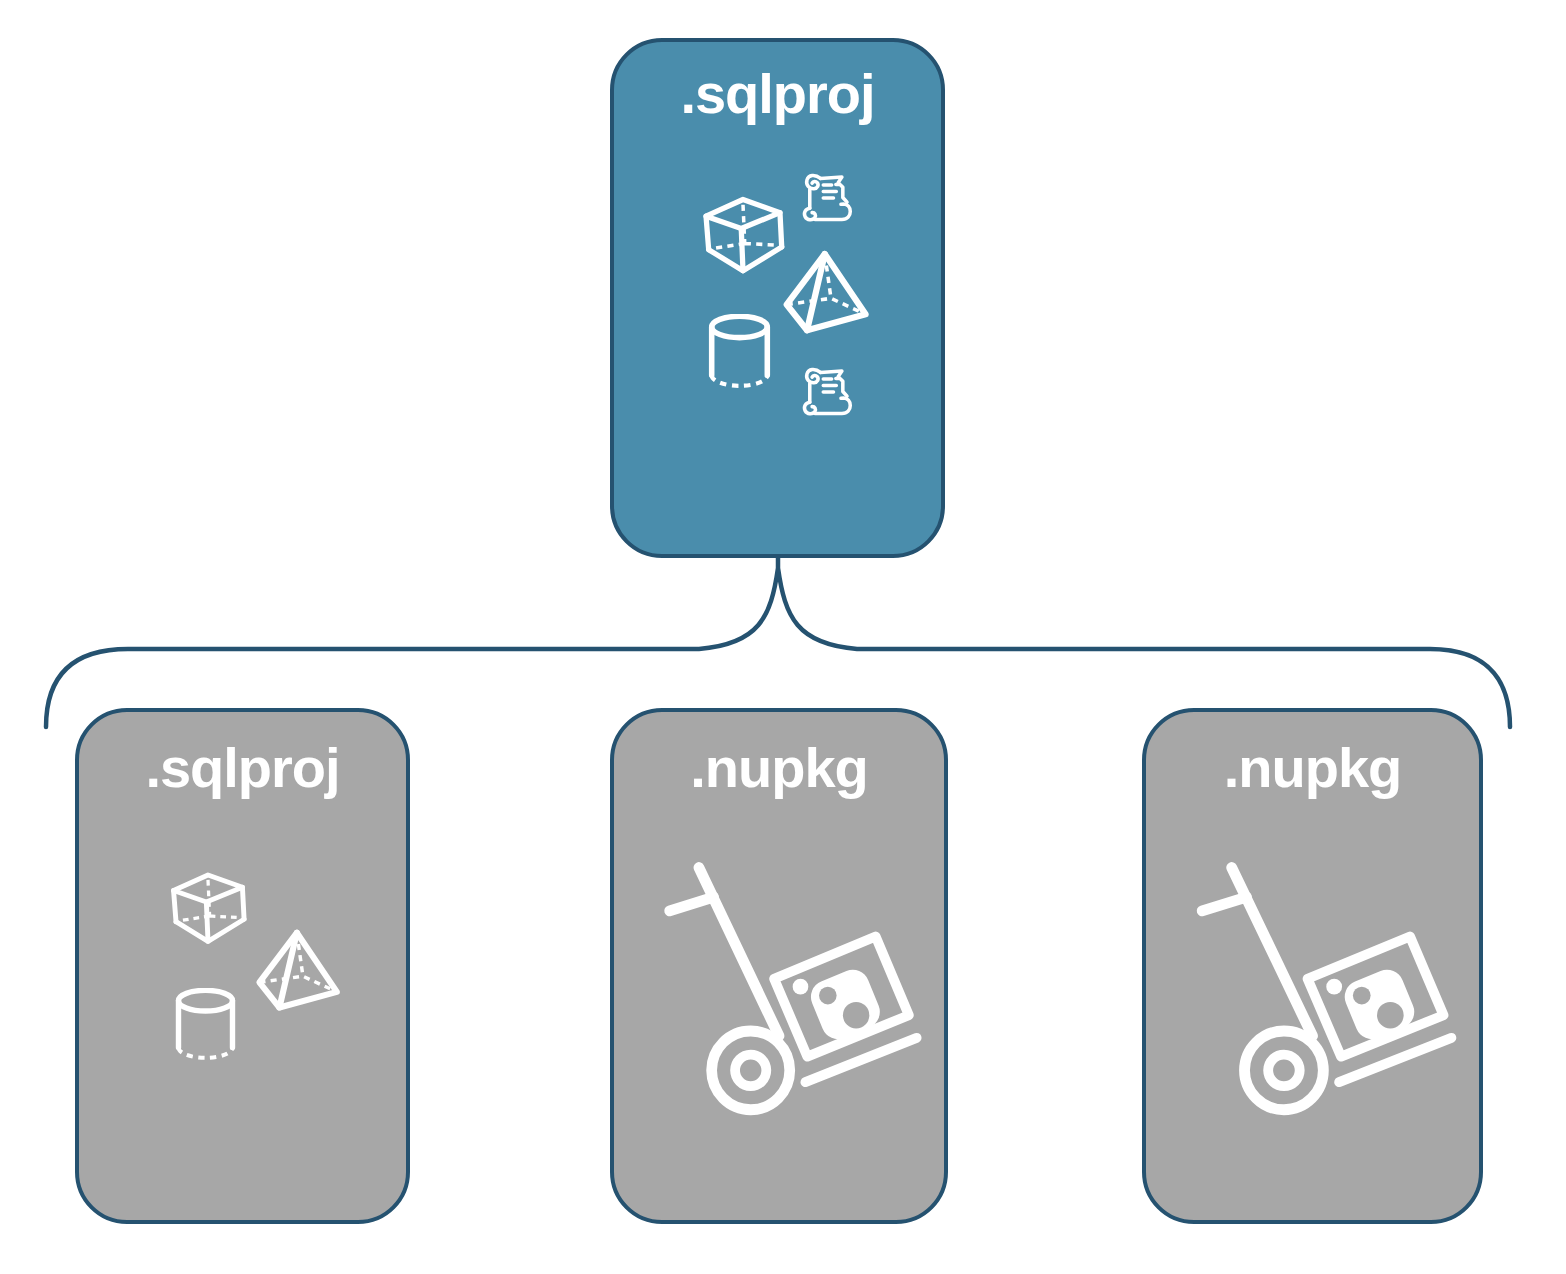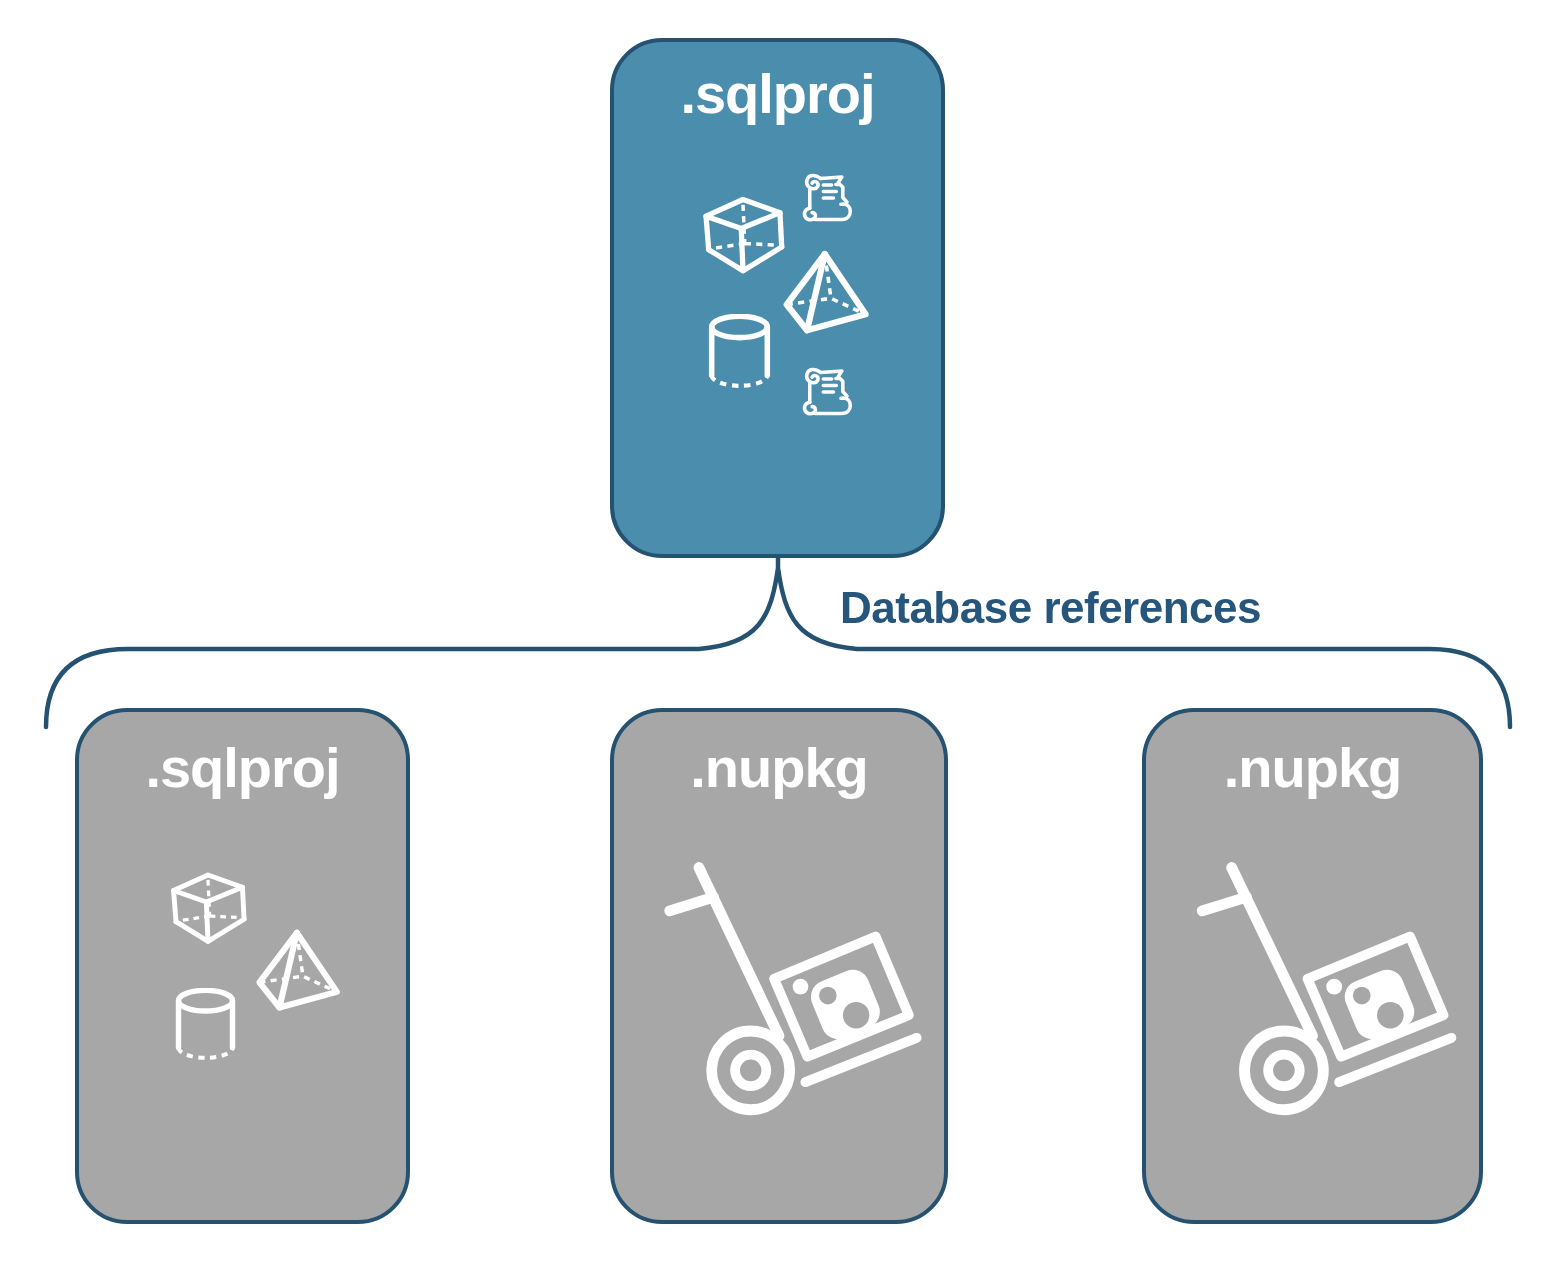--- a/index.html
+++ b/index.html
@@ -45,21 +45,20 @@
 </head>
 <body>
 
 <div class="canvas">
 
   <svg class="brace" width="1566" height="1274" viewBox="0 0 1566 1274">
     <path stroke-width="4.5" stroke-linecap="round" d="M46,727 C46,686 63,649 128,649 L699,649 C759,644 771,617 778,568 L778,557
          M778,557 L778,568 C785,617 797,644 857,649 L1430,649 C1493,649 1510,686 1510,727"></path>
   </svg>
 
-  <div class="connector-label">Database references</div>
 
   <div class="box primary" style="left:610px;top:38px;width:335px;height:520px;">
     <div class="box-title">.sqlproj</div>
 
     <svg class="icon" style="left:186px;top:128px;" width="54" height="56" viewBox="0 0 58 58">
       <g class="s" stroke-width="3.8" stroke-linecap="round" stroke-linejoin="round">
         <path d="M22,8 C16,3 9,4 7.5,9.5 C6,15 10,19.5 15,19 C19,18.6 20.5,15 18.5,12.5 C17,10.8 14,11 13,13"></path>
         <path d="M10.5,19.5 L10.5,40"></path>
         <path d="M22,8 L45,6.5 L41,12.5 L46,17.5 L46,28.5 L50.5,33.5"></path>
         <path d="M10.5,40 C6,40.5 3.5,45 5.5,49 C7.5,53 13.5,53.5 16,50 C17.5,47.5 16,44.5 13,44.7"></path>

